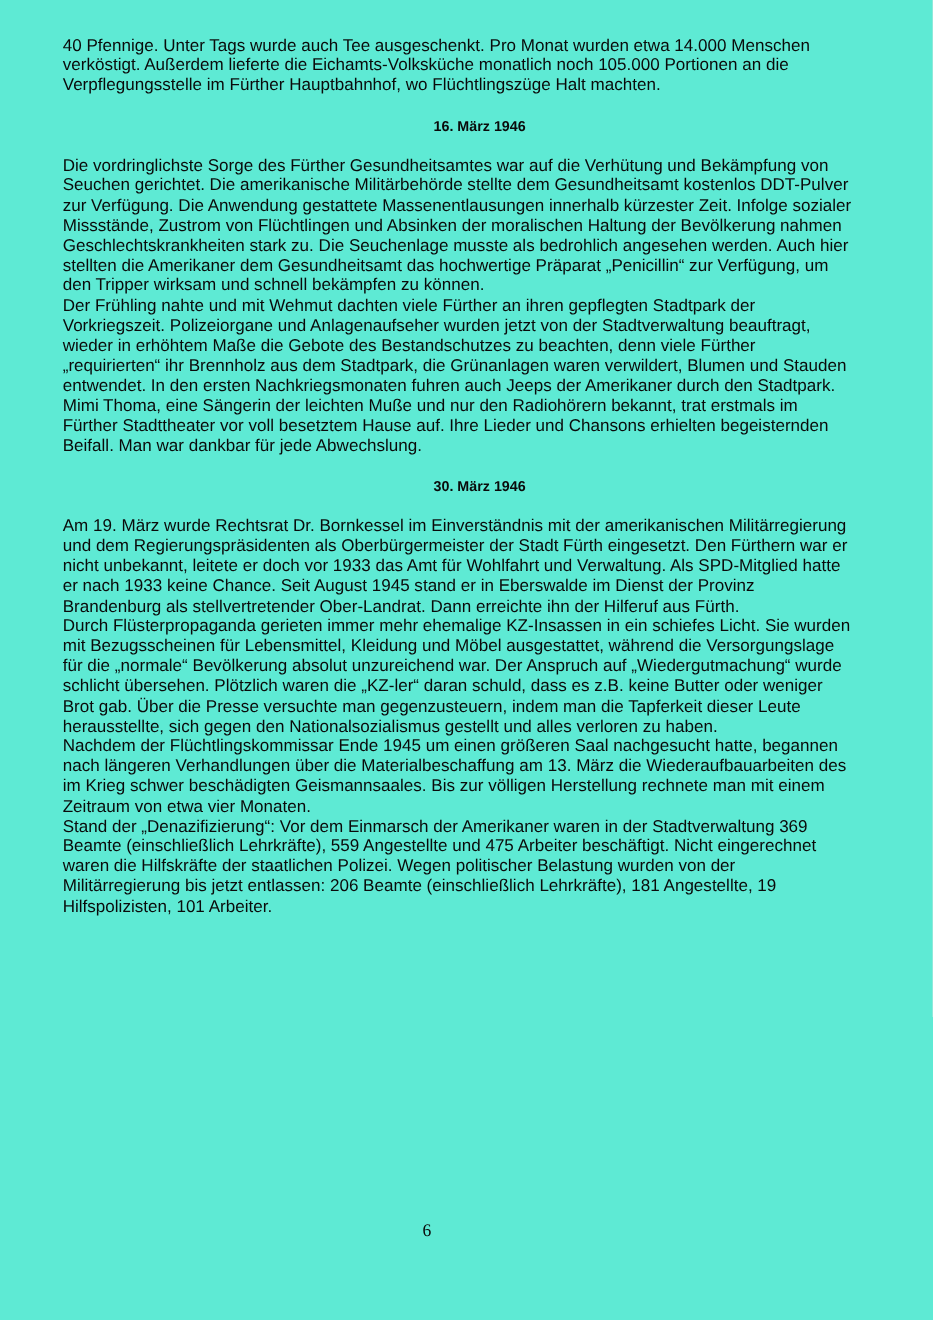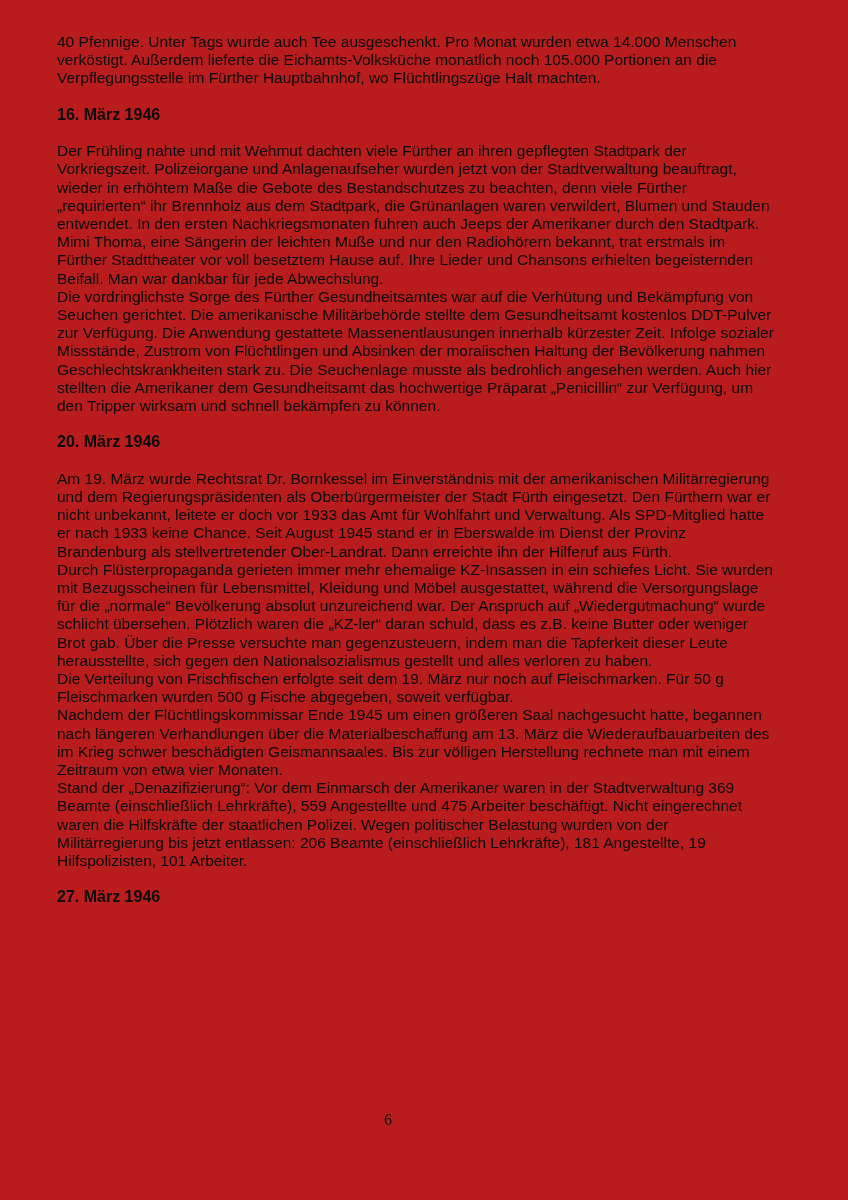--- a/index.html
+++ b/index.html
@@ -4,40 +4,41 @@
 <style>
   html, body { margin: 0; padding: 0; background: #e8e8e8; }
   body {
     width: 848px; height: 1200px;
     font-family: "Liberation Sans", "DejaVu Sans", sans-serif;
     color: #0a0a0a;
   }
   .page {
     position: relative;
     width: 848px; height: 1200px;
-    background: #b91c1c;
+    background: #5eead4;
     overflow: hidden;
   }
   .content {
     position: absolute;
     left: 57px; top: 33px;
     width: 758px;
     font-size: 15.5px;
     line-height: 18.2px;
     letter-spacing: 0px;
   }
   .content p {
     margin: 0;
     white-space: pre-line; 
   }
   .content h2 {
-    font-size: 16px;
+    font-size: 13px;
     line-height: 18.2px;
     font-weight: 700;
     margin: 18.2px 0 18.2px 0; 
+    text-align: center;
   }
   .page-number {
     position: absolute;
     left: 378px; top: 1111px;
     width: 20px;
     text-align: center;
     font-family: "Liberation Serif", "DejaVu Serif", serif;
     font-size: 16px;
     line-height: 17px;
     color: #0a0a0a;
@@ -45,54 +46,51 @@
 </style>
 </head>
 <body>
 
 <div class="page">
   <main class="content" id="doc-content">
       <p>40 Pfennige. Unter Tags wurde auch Tee ausgeschenkt. Pro Monat wurden etwa 14.000 Menschen
 verköstigt. Außerdem lieferte die Eichamts-Volksküche monatlich noch 105.000 Portionen an die
 Verpflegungsstelle im Fürther Hauptbahnhof, wo Flüchtlingszüge Halt machten.</p>
       <h2>16. März 1946</h2>
+      <p>Die vordringlichste Sorge des Fürther Gesundheitsamtes war auf die Verhütung und Bekämpfung von
+Seuchen gerichtet. Die amerikanische Militärbehörde stellte dem Gesundheitsamt kostenlos DDT-Pulver
+zur Verfügung. Die Anwendung gestattete Massenentlausungen innerhalb kürzester Zeit. Infolge sozialer
+Missstände, Zustrom von Flüchtlingen und Absinken der moralischen Haltung der Bevölkerung nahmen
+Geschlechtskrankheiten stark zu. Die Seuchenlage musste als bedrohlich angesehen werden. Auch hier
+stellten die Amerikaner dem Gesundheitsamt das hochwertige Präparat „Penicillin“ zur Verfügung, um
+den Tripper wirksam und schnell bekämpfen zu können.</p>
       <p>Der Frühling nahte und mit Wehmut dachten viele Fürther an ihren gepflegten Stadtpark der
 Vorkriegszeit. Polizeiorgane und Anlagenaufseher wurden jetzt von der Stadtverwaltung beauftragt,
 wieder in erhöhtem Maße die Gebote des Bestandschutzes zu beachten, denn viele Fürther
 „requirierten“ ihr Brennholz aus dem Stadtpark, die Grünanlagen waren verwildert, Blumen und Stauden
 entwendet. In den ersten Nachkriegsmonaten fuhren auch Jeeps der Amerikaner durch den Stadtpark.
 Mimi Thoma, eine Sängerin der leichten Muße und nur den Radiohörern bekannt, trat erstmals im
 Fürther Stadttheater vor voll besetztem Hause auf. Ihre Lieder und Chansons erhielten begeisternden
 Beifall. Man war dankbar für jede Abwechslung.</p>
-      <p>Die vordringlichste Sorge des Fürther Gesundheitsamtes war auf die Verhütung und Bekämpfung von
-Seuchen gerichtet. Die amerikanische Militärbehörde stellte dem Gesundheitsamt kostenlos DDT-Pulver
-zur Verfügung. Die Anwendung gestattete Massenentlausungen innerhalb kürzester Zeit. Infolge sozialer
-Missstände, Zustrom von Flüchtlingen und Absinken der moralischen Haltung der Bevölkerung nahmen
-Geschlechtskrankheiten stark zu. Die Seuchenlage musste als bedrohlich angesehen werden. Auch hier
-stellten die Amerikaner dem Gesundheitsamt das hochwertige Präparat „Penicillin“ zur Verfügung, um
-den Tripper wirksam und schnell bekämpfen zu können.</p>
-      <h2>20. März 1946</h2>
+      <h2>30. März 1946</h2>
       <p>Am 19. März wurde Rechtsrat Dr. Bornkessel im Einverständnis mit der amerikanischen Militärregierung
 und dem Regierungspräsidenten als Oberbürgermeister der Stadt Fürth eingesetzt. Den Fürthern war er
 nicht unbekannt, leitete er doch vor 1933 das Amt für Wohlfahrt und Verwaltung. Als SPD-Mitglied hatte
 er nach 1933 keine Chance. Seit August 1945 stand er in Eberswalde im Dienst der Provinz
 Brandenburg als stellvertretender Ober-Landrat. Dann erreichte ihn der Hilferuf aus Fürth.</p>
       <p>Durch Flüsterpropaganda gerieten immer mehr ehemalige KZ-Insassen in ein schiefes Licht. Sie wurden
 mit Bezugsscheinen für Lebensmittel, Kleidung und Möbel ausgestattet, während die Versorgungslage
 für die „normale“ Bevölkerung absolut unzureichend war. Der Anspruch auf „Wiedergutmachung“ wurde
 schlicht übersehen. Plötzlich waren die „KZ-ler“ daran schuld, dass es z.B. keine Butter oder weniger
 Brot gab. Über die Presse versuchte man gegenzusteuern, indem man die Tapferkeit dieser Leute
 herausstellte, sich gegen den Nationalsozialismus gestellt und alles verloren zu haben.</p>
-      <p>Die Verteilung von Frischfischen erfolgte seit dem 19. März nur noch auf Fleischmarken. Für 50 g
-Fleischmarken wurden 500 g Fische abgegeben, soweit verfügbar.</p>
       <p>Nachdem der Flüchtlingskommissar Ende 1945 um einen größeren Saal nachgesucht hatte, begannen
 nach längeren Verhandlungen über die Materialbeschaffung am 13. März die Wiederaufbauarbeiten des
 im Krieg schwer beschädigten Geismannsaales. Bis zur völligen Herstellung rechnete man mit einem
 Zeitraum von etwa vier Monaten.</p>
       <p>Stand der „Denazifizierung“: Vor dem Einmarsch der Amerikaner waren in der Stadtverwaltung 369
 Beamte (einschließlich Lehrkräfte), 559 Angestellte und 475 Arbeiter beschäftigt. Nicht eingerechnet
 waren die Hilfskräfte der staatlichen Polizei. Wegen politischer Belastung wurden von der
 Militärregierung bis jetzt entlassen: 206 Beamte (einschließlich Lehrkräfte), 181 Angestellte, 19
 Hilfspolizisten, 101 Arbeiter.</p>
-      <h2>27. März 1946</h2>
     </main>
   <footer class="page-number">6</footer>
 </div>
 
 </body></html>

